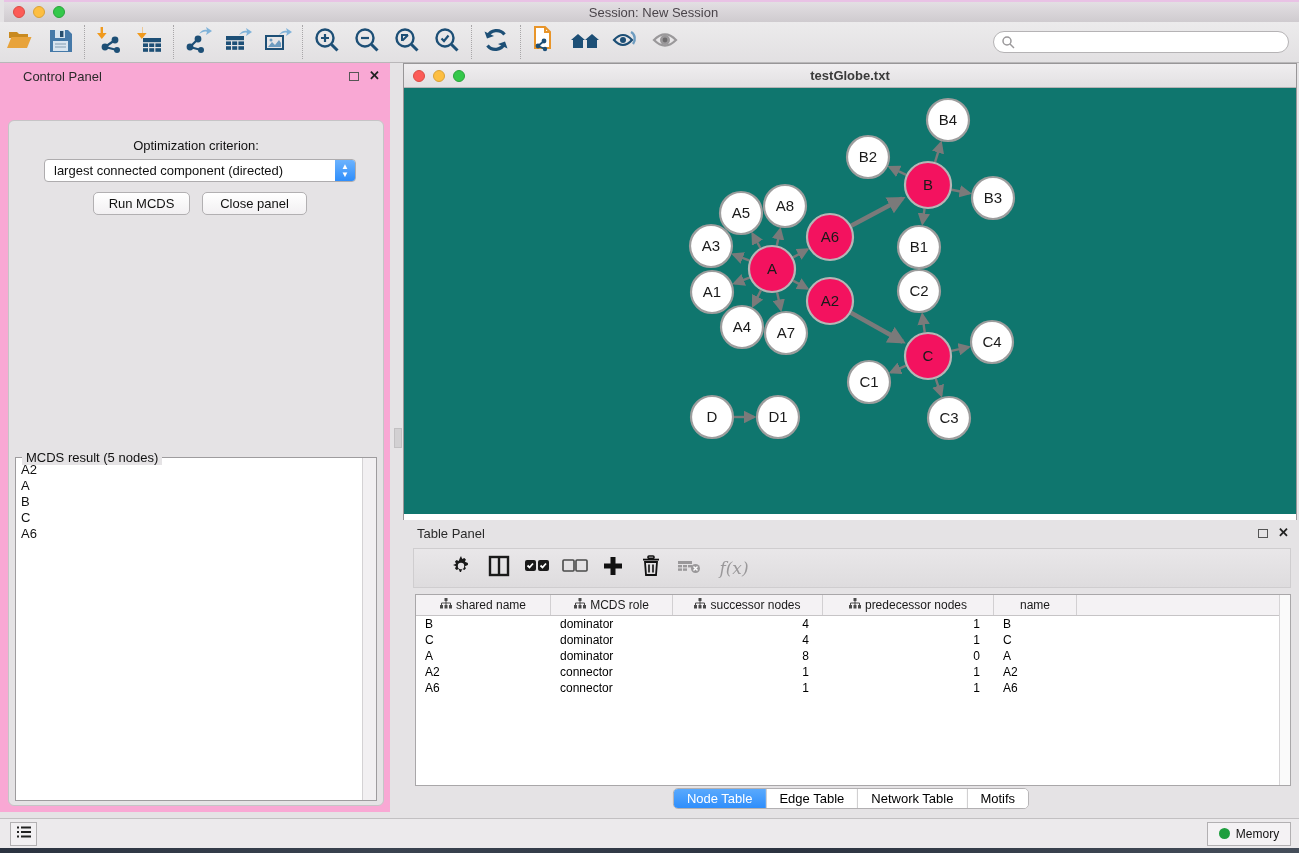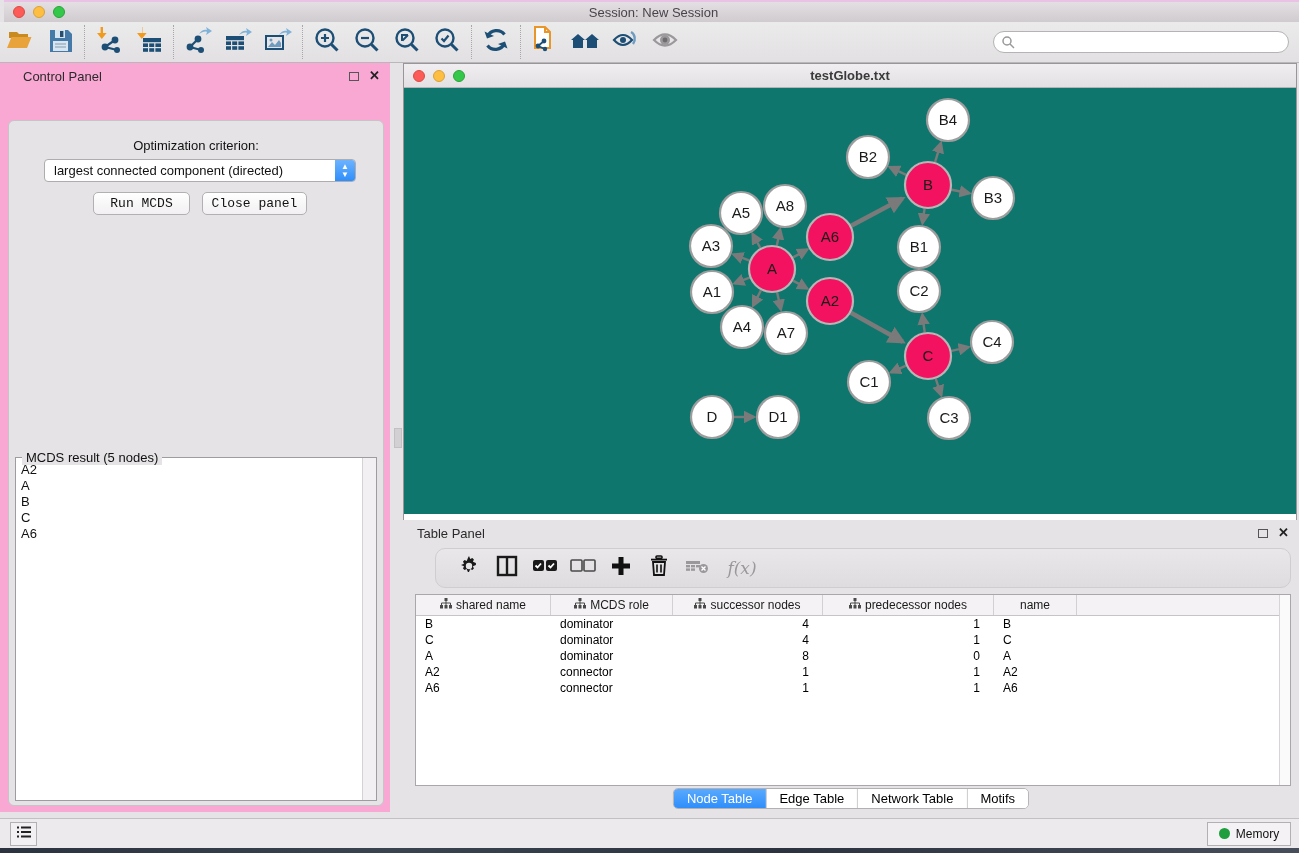--- a/index.html
+++ b/index.html
@@ -51,21 +51,21 @@
   #criterion-select { position:absolute; left:35px; top:38px; width:312px; height:23px;
     background:#fff; border:1px solid #aeacae; border-radius:4px;
     display:flex; align-items:center; }
   #criterion-select .val { flex:1; font-size:13px; padding-left:9px; color:#111;
     white-space:nowrap; overflow:hidden; }
   #criterion-select .stepper { width:20px; height:21px; border-radius:0 3px 3px 0;
     background:linear-gradient(#6cb3fe,#2f8efb); color:#fff; font-size:8px; line-height:8px;
     display:flex; flex-direction:column; align-items:center; justify-content:center; }
   .cp-btn { position:absolute; top:71px; height:23px; background:linear-gradient(#ffffff,#f2f0f2);
     border:1px solid #b2b0b2; border-radius:5px; font-size:13px; color:#111;
-    display:flex; align-items:center; justify-content:center;font-family:Liberation Mono, monospace; }
+    display:flex; align-items:center; justify-content:center; }
   #run-btn { left:84px; width:97px; }
   #closepanel-btn { left:193px; width:105px; }
   #result-frame { position:absolute; left:6px; top:336px; width:362px; height:344px;
     border:1px solid #9e9c9e; background:#fff; }
   #result-title { position:absolute; top:-8px; left:6px; background:#e5e3e5;
     padding:0 4px; font-size:13px; color:#111; }
   #result-list { position:absolute; left:1px; top:4px; right:15px; bottom:1px;
     font-size:13px; color:#111; padding-left:4px; line-height:16px; overflow:hidden; }
   #result-scroll { position:absolute; right:0; top:0; bottom:0; width:14px;
     background:#f2f0f2; border-left:1px solid #d4d2d4; }
@@ -83,22 +83,22 @@
     border-bottom:1px solid #b5b3b5; display:flex; align-items:center; position:relative; }
   #nw-titlebar .title { position:absolute; left:0; right:0; text-align:center;
     font-size:13px; color:#3a3a3a; font-weight:bold; }
   #graph-canvas { position:relative; width:100%; height:426px; background:#0f766e; overflow:hidden; }
   #resize-grip { position:absolute; right:2px; bottom:2px; width:12px; height:12px; }
 
   
   #table-panel { position:absolute; left:403px; top:520px; width:896px; height:292px;
     background:#e5e3e5; }
   #tp-toolbar { position:absolute; left:10px; top:28px; right:8px; height:40px;
-    background:linear-gradient(#e9e7e9,#dedcde); border:1px solid #cfcdcf; border-radius:10px;
-    display:flex; align-items:center; padding-left:14px;margin-left:22px; }
+    background:linear-gradient(#e9e7e9,#dedcde); border:1px solid #cfcdcf; border-radius:0;
+    display:flex; align-items:center; padding-left:28px; }
   .tp-btn { width:38px; height:32px; display:flex; align-items:center; justify-content:center; }
   .fx-label { font-family:"DejaVu Serif", serif; font-style:italic; font-size:17px; color:#9a989a; }
   #table-wrap { position:absolute; left:12px; top:74px; right:8px; height:192px;
     background:#fff; border:1px solid #a9a7a9; overflow:hidden; }
   #table-head { display:flex; height:21px; border-bottom:1px solid #c6c4c6; background:#f4f2f4; }
   .th { display:flex; align-items:center; justify-content:center; gap:4px;
     border-right:1px solid #d2d0d2; font-size:12px; color:#1a1a1a; }
   .tr { display:flex; height:16px; }
   .td { font-size:12px; color:#000; line-height:16px; white-space:nowrap; overflow:hidden; }
   .td.left { text-align:left; padding-left:9px; }

